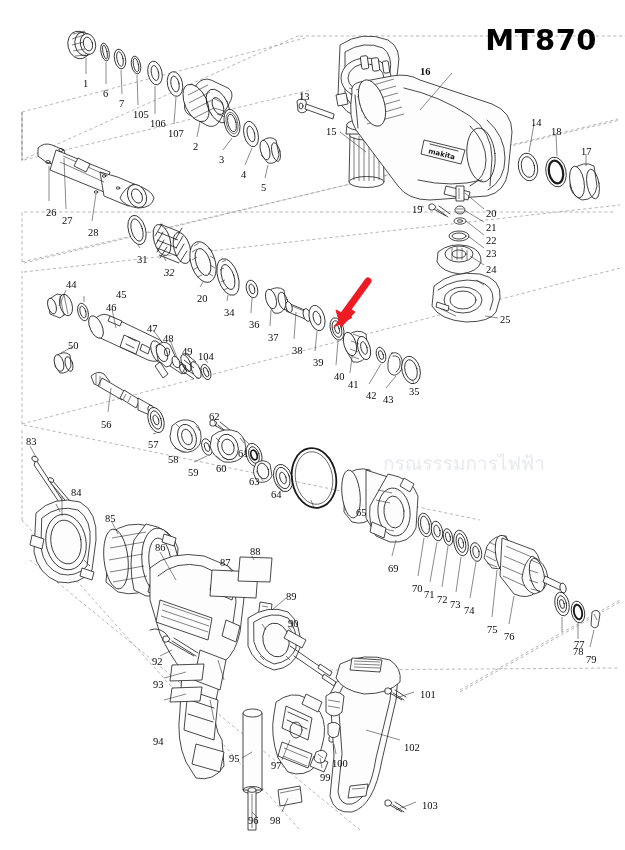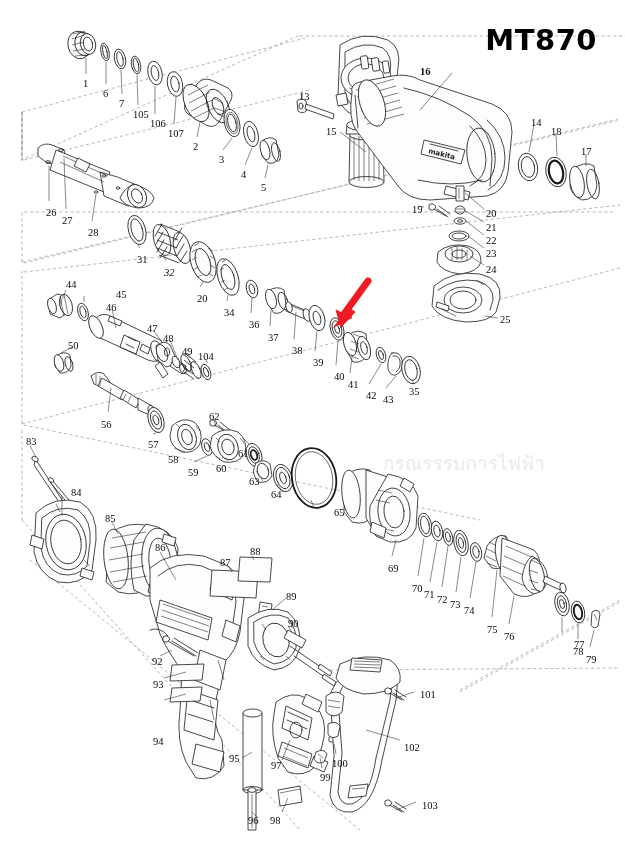--- a/index.html
+++ b/index.html
@@ -837,21 +837,21 @@
       <div class="lbl" style="left: 68px; top: 341px;">50</div>
       <div class="lbl" style="left: 101px; top: 420px;">56</div>
       <div class="lbl" style="left: 148px; top: 440px;">57</div>
       <div class="lbl" style="left: 168px; top: 455px;">58</div>
       <div class="lbl" style="left: 188px; top: 468px;">59</div>
       <div class="lbl" style="left: 216px; top: 464px;">60</div>
       <div class="lbl" style="left: 238px; top: 433px; margin-top: 16px;">61</div>
       <div class="lbl" style="left: 209px; top: 412px; text-align: right;">62</div>
       <div class="lbl" style="left: 249px; top: 477px;">63</div>
       <div class="lbl" style="left: 271px; top: 490px;">64</div>
-      <div class="lbl" style="left: 291px; top: 508px; padding-left: 43px;">65</div>
+      <div class="lbl" style="left: 313px; top: 508px; padding-left: 43px;">65</div>
       <div class="lbl" style="left: 388px; top: 564px;">69</div>
       <div class="lbl" style="left: 412px; top: 584px; text-align: right;">70</div>
       <div class="lbl" style="left: 424px; top: 590px;">71</div>
       <div class="lbl" style="left: 437px; top: 595px;">72</div>
       <div class="lbl" style="left: 450px; top: 600px;">73</div>
       <div class="lbl" style="left: 464px; top: 606px;">74</div>
       <div class="lbl" style="left: 487px; top: 625px;">75</div>
       <div class="lbl" style="left: 504px; top: 632px;">76</div>
       <div class="lbl" style="left: 558px; top: 640px; margin-left: 16px;">77</div>
       <div class="lbl" style="left: 573px; top: 647px;">78</div>

